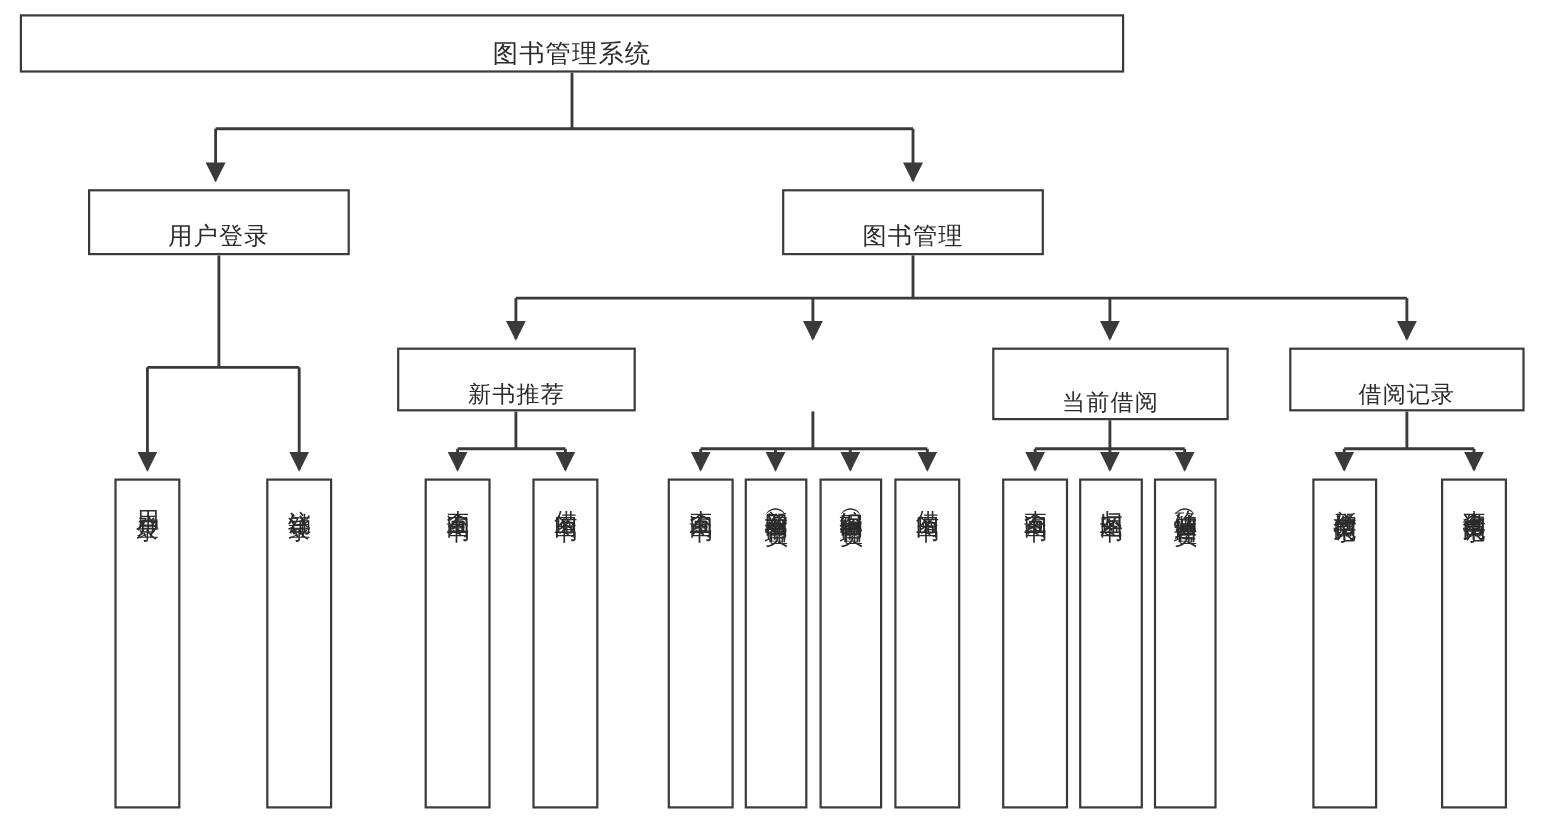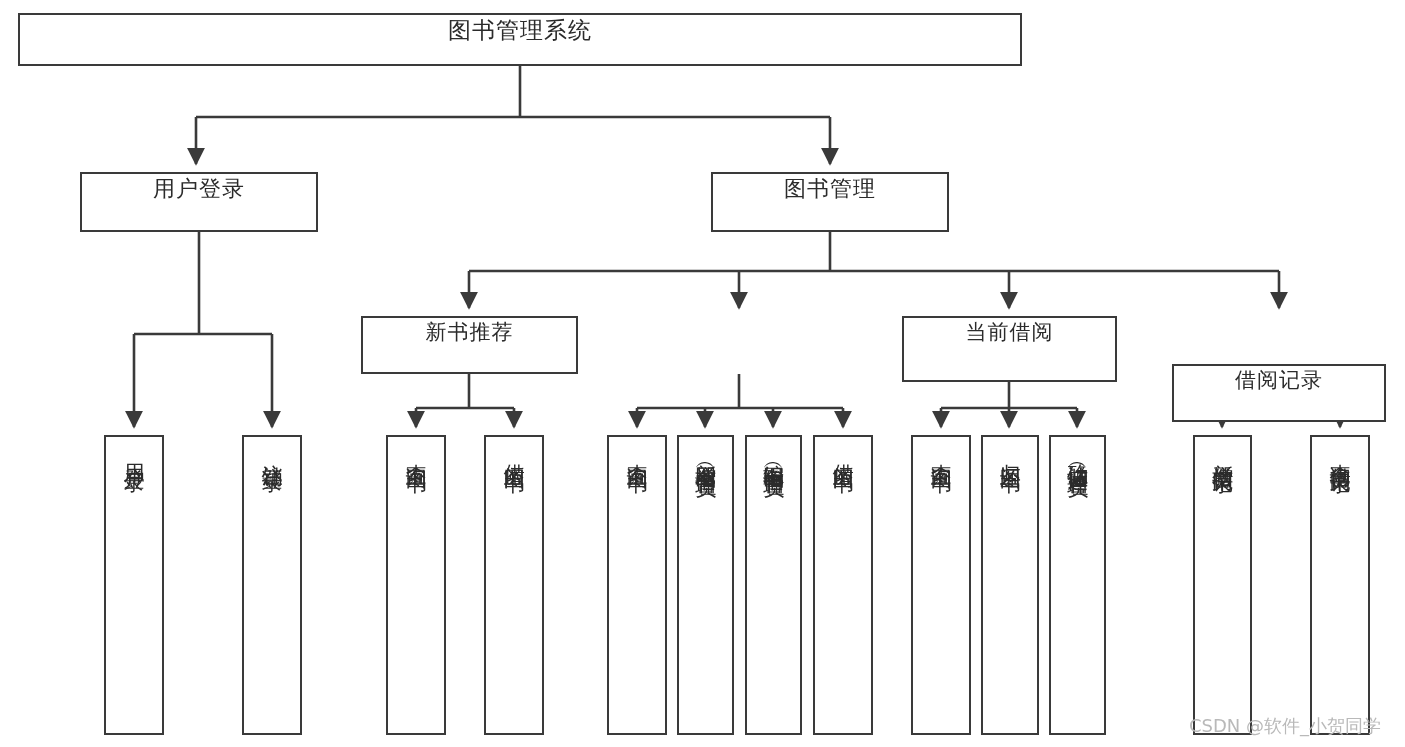--- a/index.html
+++ b/index.html
@@ -22,21 +22,21 @@
     width: 1405px;
     height: 747px;
     pointer-events: none;
   }
   .node {
     position: absolute;
     box-sizing: border-box;
     background: #ffffff;
     border: 2.5px solid #3a3a3a;
     display: flex;
-    align-items: flex-start;
+    align-items: flex-end;
     justify-content: center;
     color: #2b2b2b;
     z-index: 2;
   }
   .node.root {
     font-size: 23px;
     letter-spacing: 1px;
   }
   .node.level1 {
     font-size: 22px;
@@ -138,21 +138,21 @@
   <div class="node level2" style="left:361px; top:316px; width:217px; height:58px;">
     <span>新书推荐</span>
   </div>
 
   <div class="node level1" style="left:711px; top:172px; width:238px; height:60px;">
     <span>图书管理</span>
   </div>
   <div class="node level2" style="left:902px; top:316px; width:215px; height:66px;">
     <span>当前借阅</span>
   </div>
-  <div class="node level2" style="left:1172px; top:316px; width:214px; height:58px;margin-top:48px;">
+  <div class="node level2" style="left:1172px; top:316px; width:214px; height:58px;">
     <span>借阅记录</span>
   </div>
 
   <div class="node leaf" style="left:104px; top:435px; width:60px; height:300px;">
     <span class="vtext">用户登录</span>
   </div>
   <div class="node leaf" style="left:242px; top:435px; width:60px; height:300px;">
     <span class="vtext">注销登录</span>
   </div>
 
@@ -186,15 +186,14 @@
     <span class="vtext">确认归还（管理员）</span>
   </div>
 
   <div class="node leaf tall" style="left:1193px; top:435px; width:59px; height:300px;">
     <span class="vtext">新增借阅记录</span>
   </div>
   <div class="node leaf tall" style="left:1310px; top:435px; width:60px; height:300px;">
     <span class="vtext">查询借阅记录</span>
   </div>
 
-  <div id="watermark">CSDN @软件_小贺同学</div>
 
 </div>
 
 </body></html>

